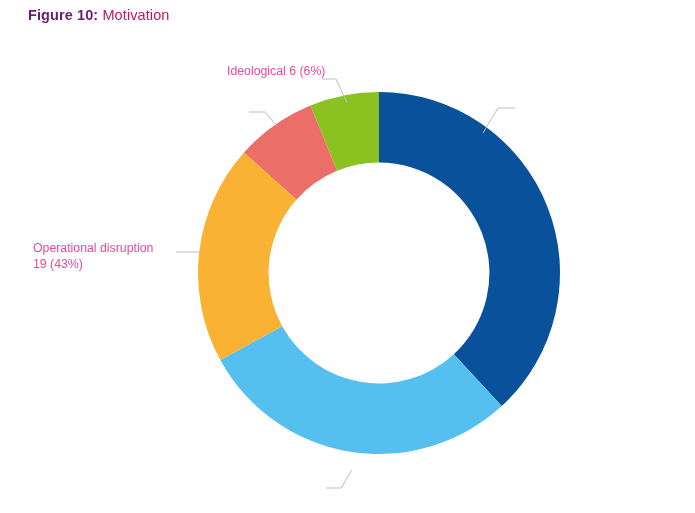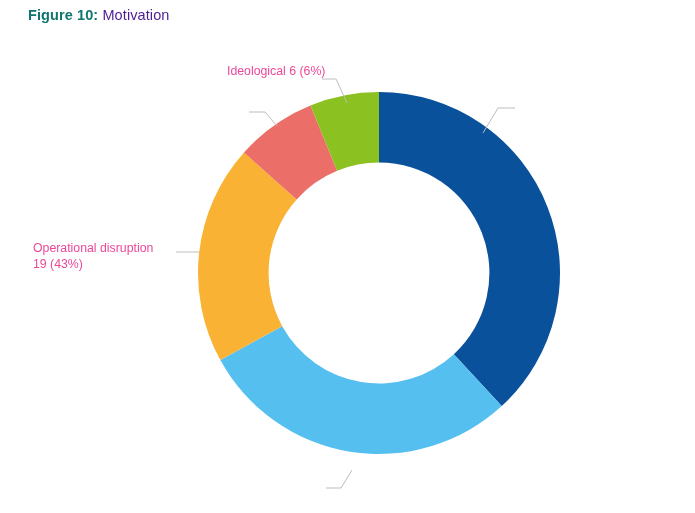--- a/index.html
+++ b/index.html
@@ -27,26 +27,26 @@
     position: absolute;
     left: 28px;
     top: 6px;
     font-size: 14.5px;
     line-height: 18px;
     color: #d6003c;
     white-space: nowrap;
   }
   #figure-title .fig-label {
     font-weight: bold;
-    color: #0f766e;
+    color: #701a75;
     letter-spacing: 0.1px;
   }
   #figure-title .fig-caption {
     font-weight: normal;
-    color: #4c1d95;
+    color: #be185d;
     letter-spacing: 0.1px;
   }
 
   
   #chart-area {
     position: absolute;
     left: 0;
     top: 0;
     width: 695px;
     height: 513px;

